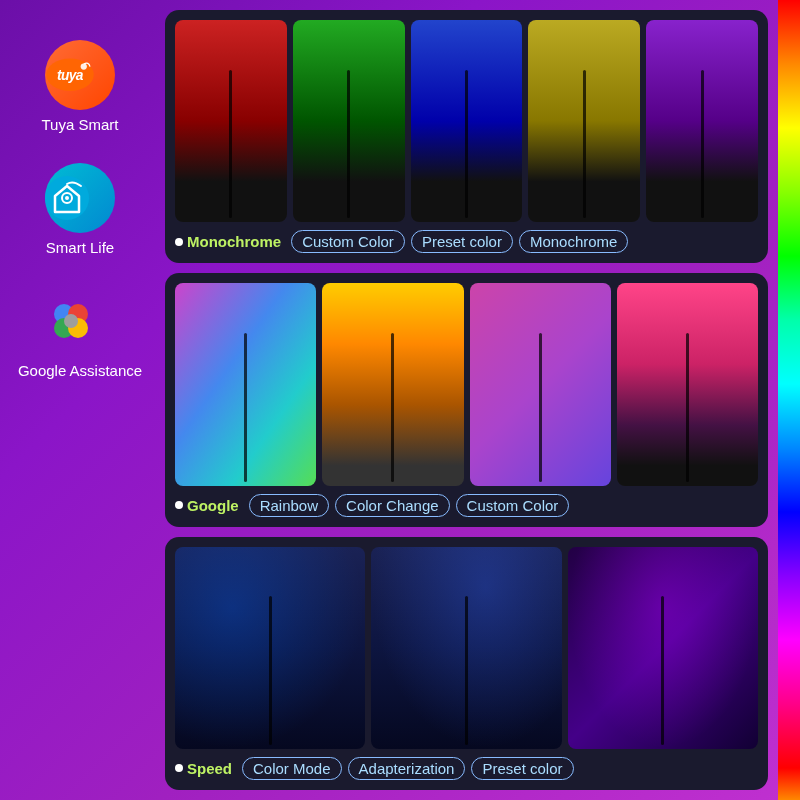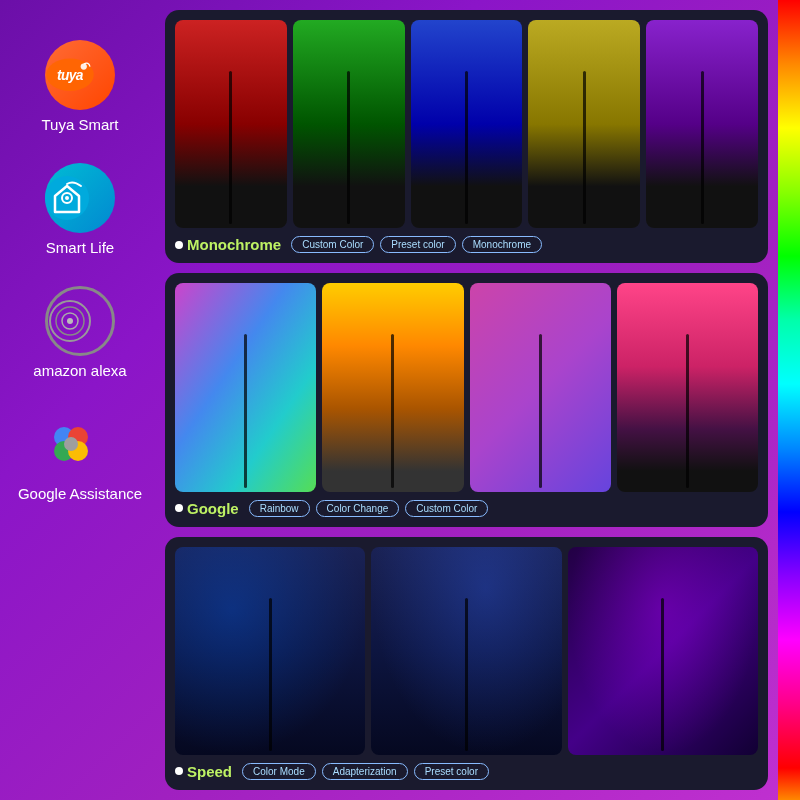--- a/index.html
+++ b/index.html
@@ -196,21 +196,21 @@
       background: white;
       border-radius: 50%;
       display: inline-block;
     }
 
     .tag {
       border: 1.5px solid #88bbff;
       color: #aaddff;
       border-radius: 20px;
       padding: 2px 10px;
-      font-size: 10px;
+      font-size: 15px;
       white-space: nowrap;
     }
 
     .music-room {
       background: rgba(10,10,40,0.8);
     }
   </style>
 </head>
 <body>
 
@@ -235,31 +235,20 @@
         <circle cx="22" cy="22" r="22" fill="#00aadd"></circle>
         <path d="M22 10 L34 20 L34 36 L10 36 L10 20 Z" fill="none" stroke="white" stroke-width="2.5" stroke-linejoin="round"></path>
         <circle cx="22" cy="22" r="5" fill="none" stroke="white" stroke-width="2"></circle>
         <circle cx="22" cy="22" r="2" fill="white"></circle>
         <path d="M22 8 Q28 4 36 10" stroke="white" stroke-width="2" fill="none" stroke-linecap="round"></path>
       </svg>
     </div>
     <span class="sidebar-label">Smart Life</span>
   </div>
 
-  <div class="sidebar-item">
-    <div class="sidebar-icon alexa-icon">
-      <svg width="44" height="44" viewBox="0 0 44 44">
-        <circle cx="22" cy="22" r="20" fill="transparent" stroke="#999" stroke-width="2"></circle>
-        <circle cx="22" cy="22" r="14" fill="transparent" stroke="#888" stroke-width="1.5"></circle>
-        <circle cx="22" cy="22" r="8" fill="transparent" stroke="#aaa" stroke-width="1.5"></circle>
-        <circle cx="22" cy="22" r="3" fill="#bbb"></circle>
-      </svg>
-    </div>
-    <span class="sidebar-label">amazon alexa</span>
-  </div>
 
   <div class="sidebar-item">
     <div class="sidebar-icon google-icon">
       <svg width="52" height="52" viewBox="0 0 52 52">
         <circle cx="26" cy="26" r="25" fill="transparent"></circle>
         <circle cx="19" cy="19" r="10" fill="#4285F4"></circle>
         <circle cx="33" cy="19" r="10" fill="#EA4335"></circle>
         <circle cx="19" cy="33" r="10" fill="#34A853"></circle>
         <circle cx="33" cy="33" r="10" fill="#FBBC05"></circle>
         <circle cx="26" cy="26" r="7" fill="#9e9e9e"></circle>

